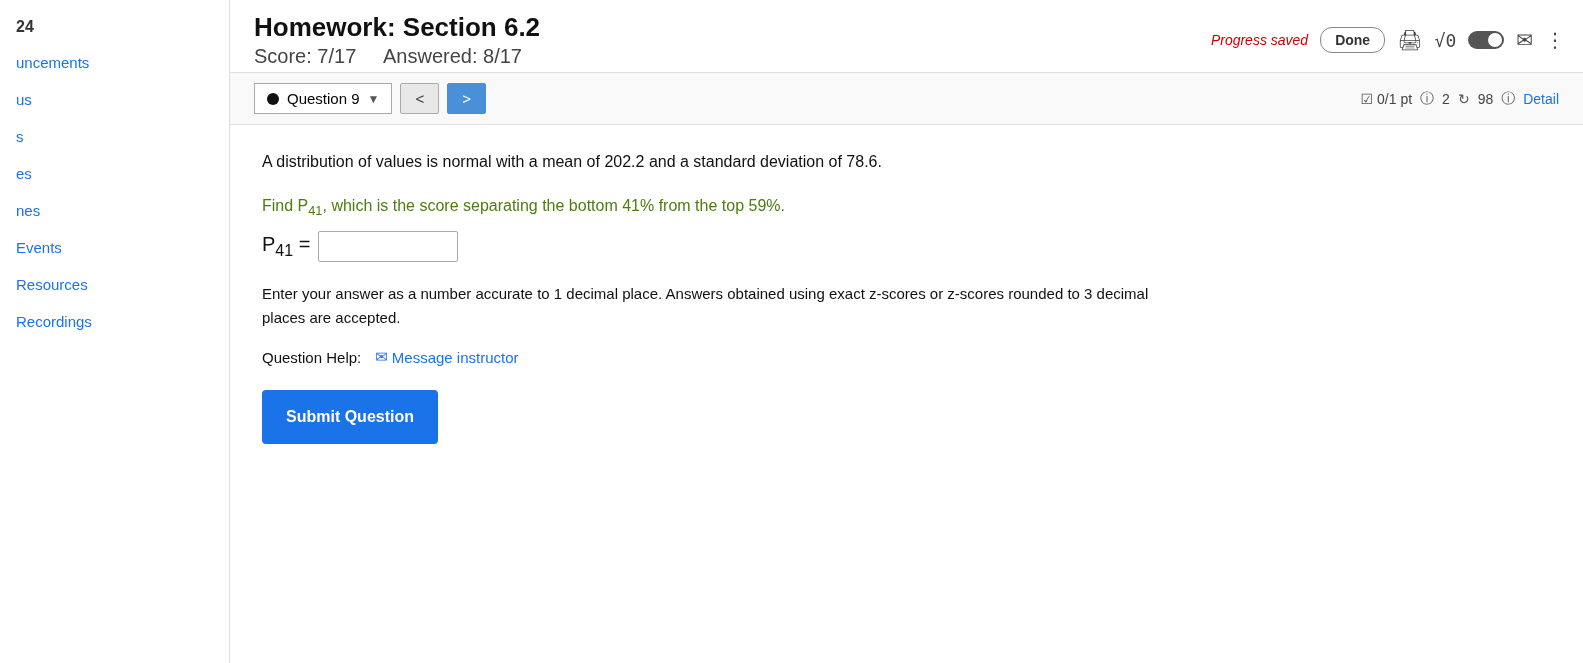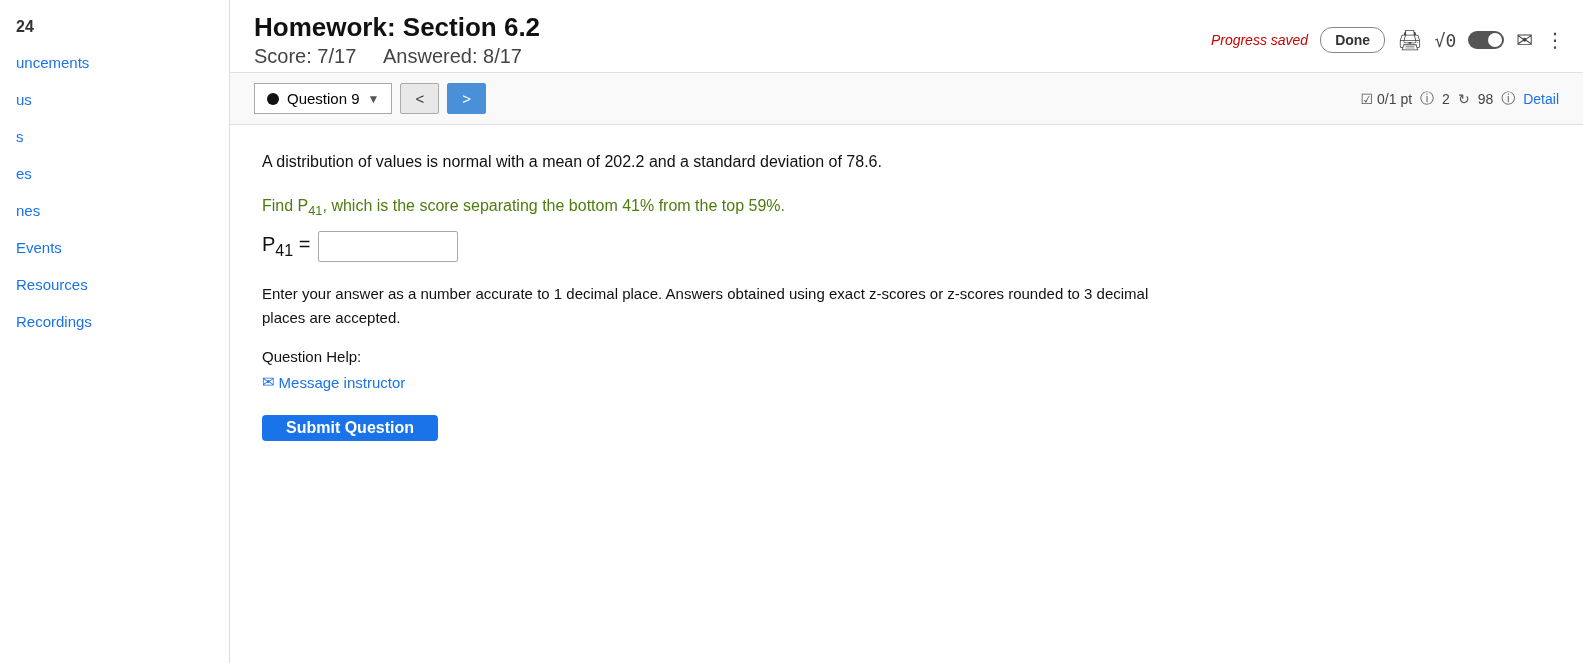--- a/index.html
+++ b/index.html
@@ -209,39 +209,39 @@
     }
     .help-text {
       font-size: 15px;
       color: #111;
       margin-bottom: 18px;
       line-height: 1.6;
       max-width: 900px;
     }
     .question-help {
       display: flex;
-      gap: 8px;
+      align-items: center;
+      gap: 14px;
       font-size: 15px;
       color: #111;
       margin-bottom: 24px;
-      flex-direction: column;
     }
     .message-link {
       color: #1a73e8;
       text-decoration: none;
       display: flex;
       align-items: center;
       gap: 4px;
     }
     .submit-btn {
       background: #1a73e8;
       color: #fff;
       border: none;
       border-radius: 4px;
-      padding: 4px 24px;
+      padding: 18px 24px;
       font-size: 16px;
       cursor: pointer;
       font-weight: bold;
     }
 
     
     sub { font-size: 0.8em; }
   </style>
 </head>
 <body>

